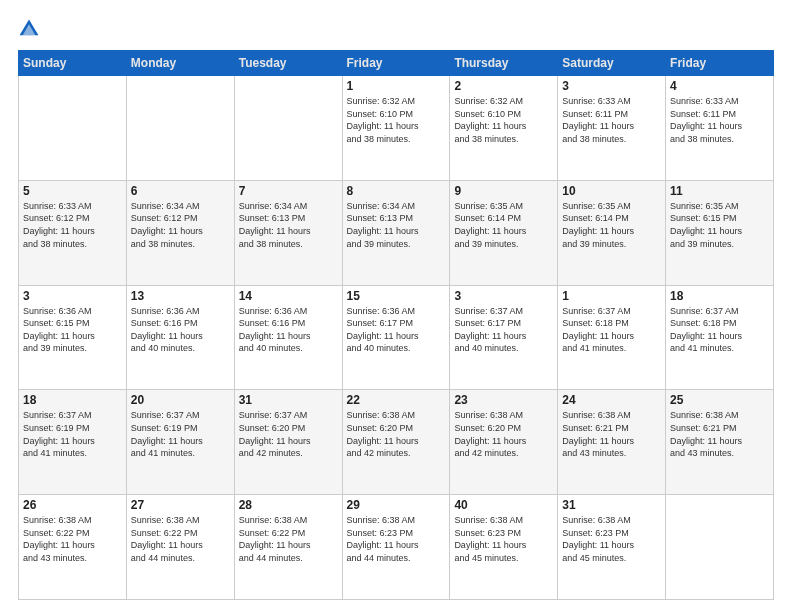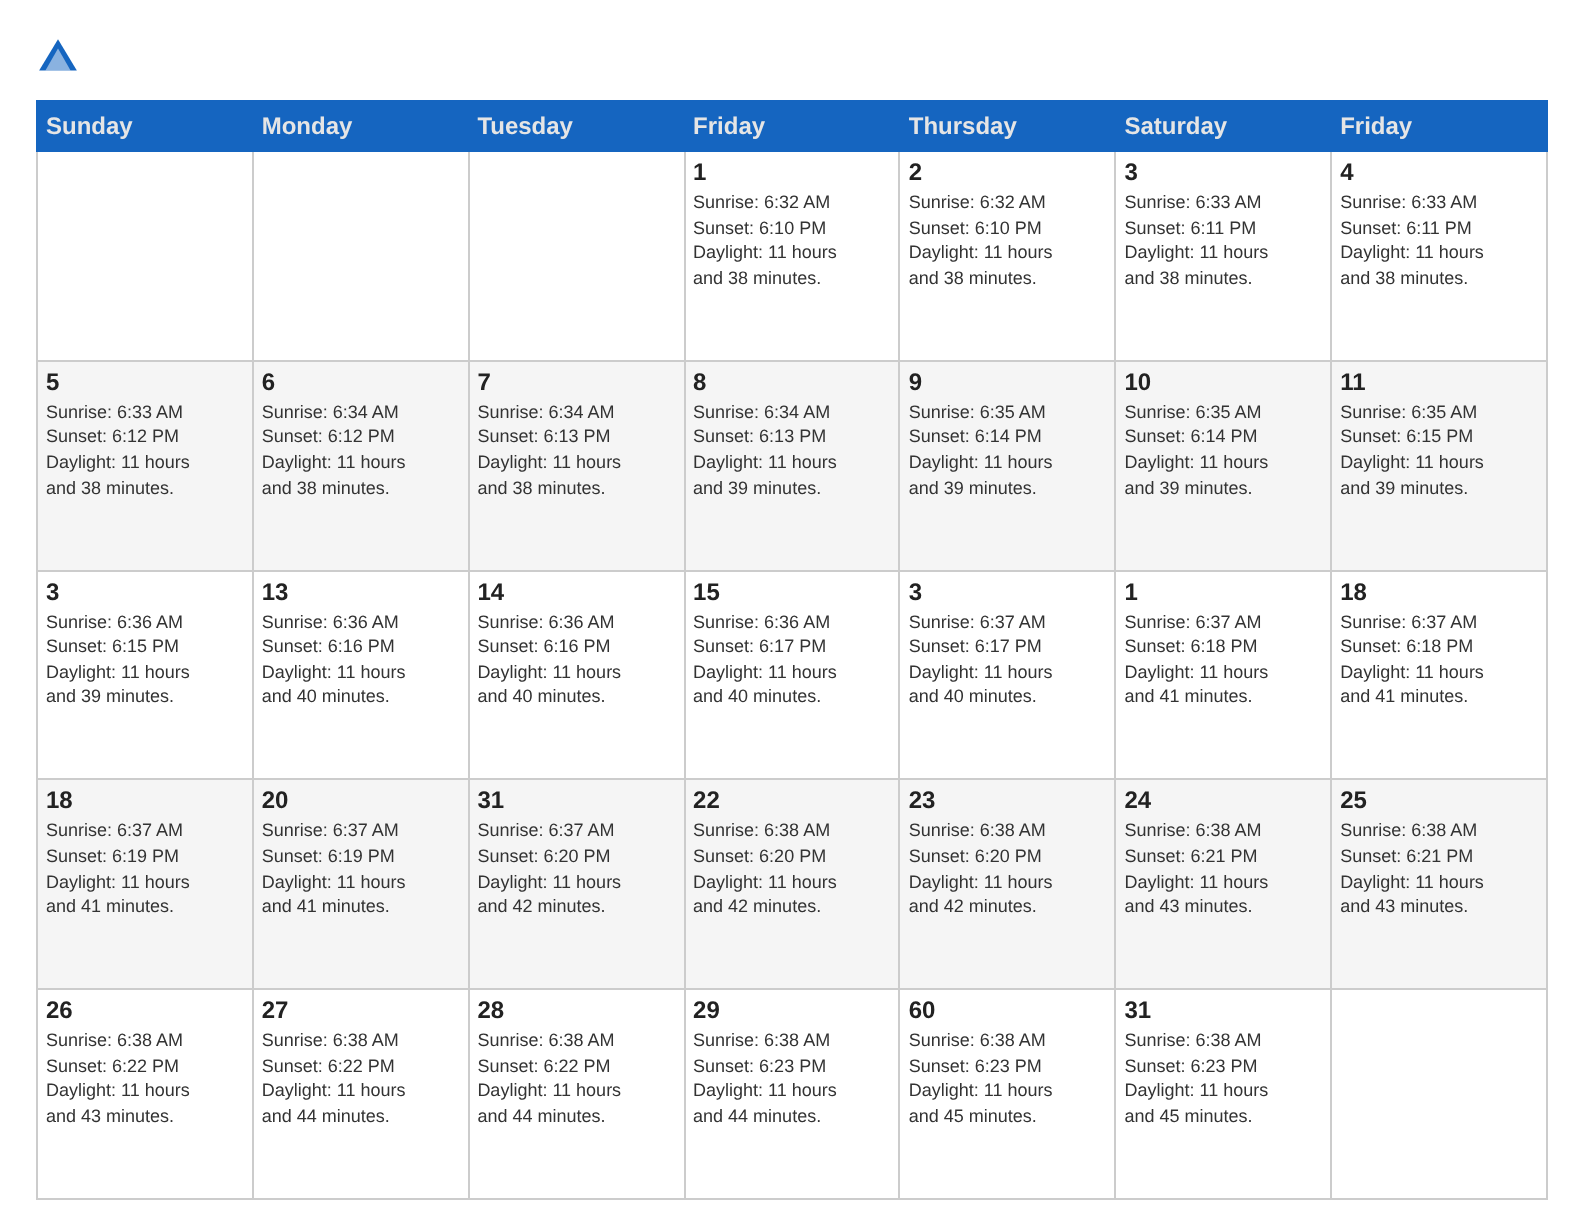--- a/index.html
+++ b/index.html
@@ -329,21 +329,21 @@
 and 44 minutes.</div>
           </td>
           <td>
             <span class="day-num">29</span>
             <div class="day-info" style="white-space: pre-line;">Sunrise: 6:38 AM
 Sunset: 6:23 PM
 Daylight: 11 hours
 and 44 minutes.</div>
           </td>
           <td>
-            <span class="day-num">60</span>
+            <span class="day-num">40</span>
             <div class="day-info" style="white-space: pre-line;">Sunrise: 6:38 AM
 Sunset: 6:23 PM
 Daylight: 11 hours
 and 45 minutes.</div>
           </td>
           <td>
             <span class="day-num">31</span>
             <div class="day-info" style="white-space: pre-line;">Sunrise: 6:38 AM
 Sunset: 6:23 PM
 Daylight: 11 hours

